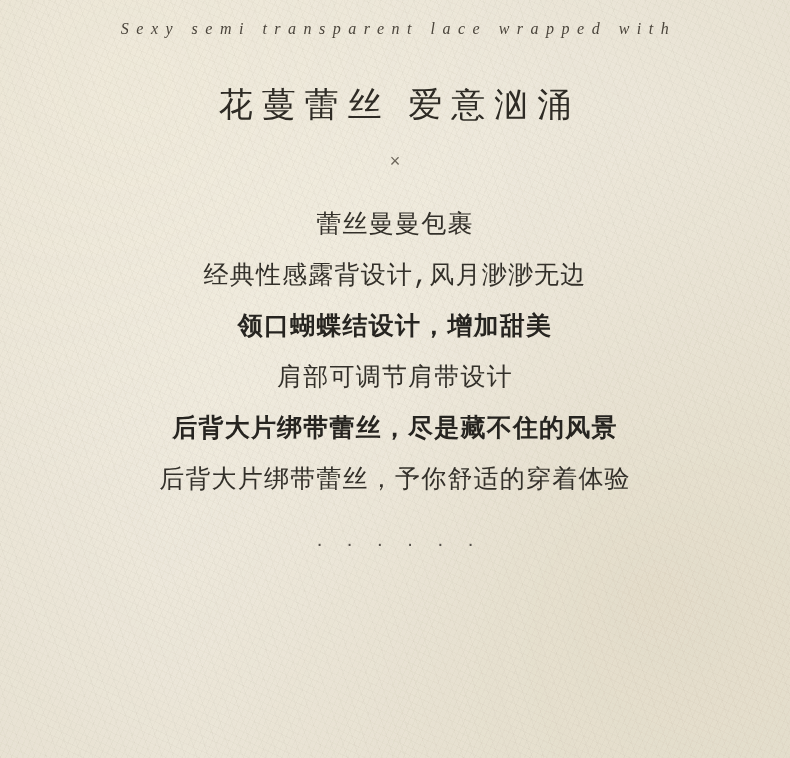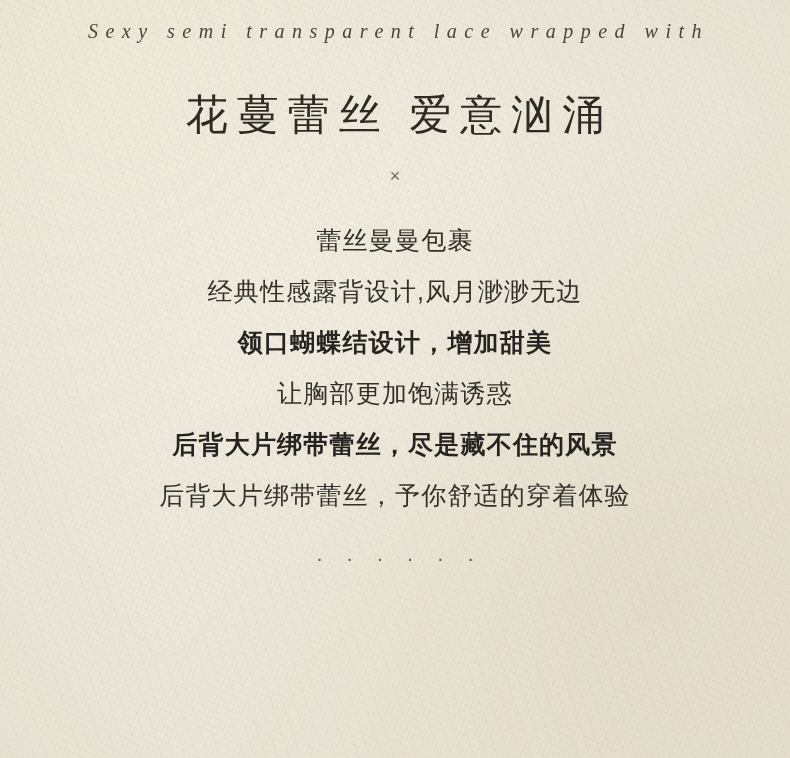--- a/index.html
+++ b/index.html
@@ -40,33 +40,33 @@
     display: flex;
     flex-direction: column;
     align-items: center;
     z-index: 2;
   }
 
   .eyebrow {
     margin-top: 20px;
     font-family: "Liberation Serif", "DejaVu Serif", serif;
     font-style: italic;
-    font-size: 20px;
+    font-size: 16px;
     letter-spacing: 7.5px;
     color: #4a443b;
     white-space: nowrap;
     text-align: center;
     width: 100%;
     text-indent: 7px;
   }
 
   .headline {
     margin-top: 44px;
     font-family: "Liberation Serif", "DejaVu Serif", serif;
-    font-size: 42px;
+    font-size: 34px;
     letter-spacing: 9px;
     color: #2e2b25;
     text-align: center;
     white-space: nowrap;
     text-indent: 9px;
   }
 
   .divider-mark {
     margin-top: 24px;
     font-size: 18px;
@@ -78,21 +78,21 @@
 
   .body-lines {
     margin-top: 30px;
     display: flex;
     flex-direction: column;
     align-items: center;
     width: 100%;
   }
 
   .body-line {
-    font-family: Liberation Sans, sans-serif;
+    font-family: Liberation Mono, monospace;
     font-size: 25px;
     line-height: 51px;
     letter-spacing: 1.2px;
     color: #33302a;
     text-align: center;
     white-space: nowrap;
   }
 
   .body-line.emphasis {
     font-weight: bold;
@@ -119,20 +119,20 @@
   <div class="eyebrow">Sexy semi transparent lace wrapped with</div>
 
   <div class="headline">花蔓蕾丝  爱意汹涌</div>
 
   <div class="divider-mark">×</div>
 
   <div class="body-lines">
     <div class="body-line">蕾丝曼曼包裹</div>
     <div class="body-line">经典性感露背设计,风月渺渺无边</div>
     <div class="body-line emphasis">领口蝴蝶结设计，增加甜美</div>
-    <div class="body-line">让胸部更加饱满诱惑</div>
+    <div class="body-line">肩部可调节肩带设计</div>
     <div class="body-line emphasis">后背大片绑带蕾丝，尽是藏不住的风景</div>
     <div class="body-line">后背大片绑带蕾丝，予你舒适的穿着体验</div>
   </div>
 
   <div class="dots">· · · · · ·</div>
 
 </div>
 
 </body></html>

